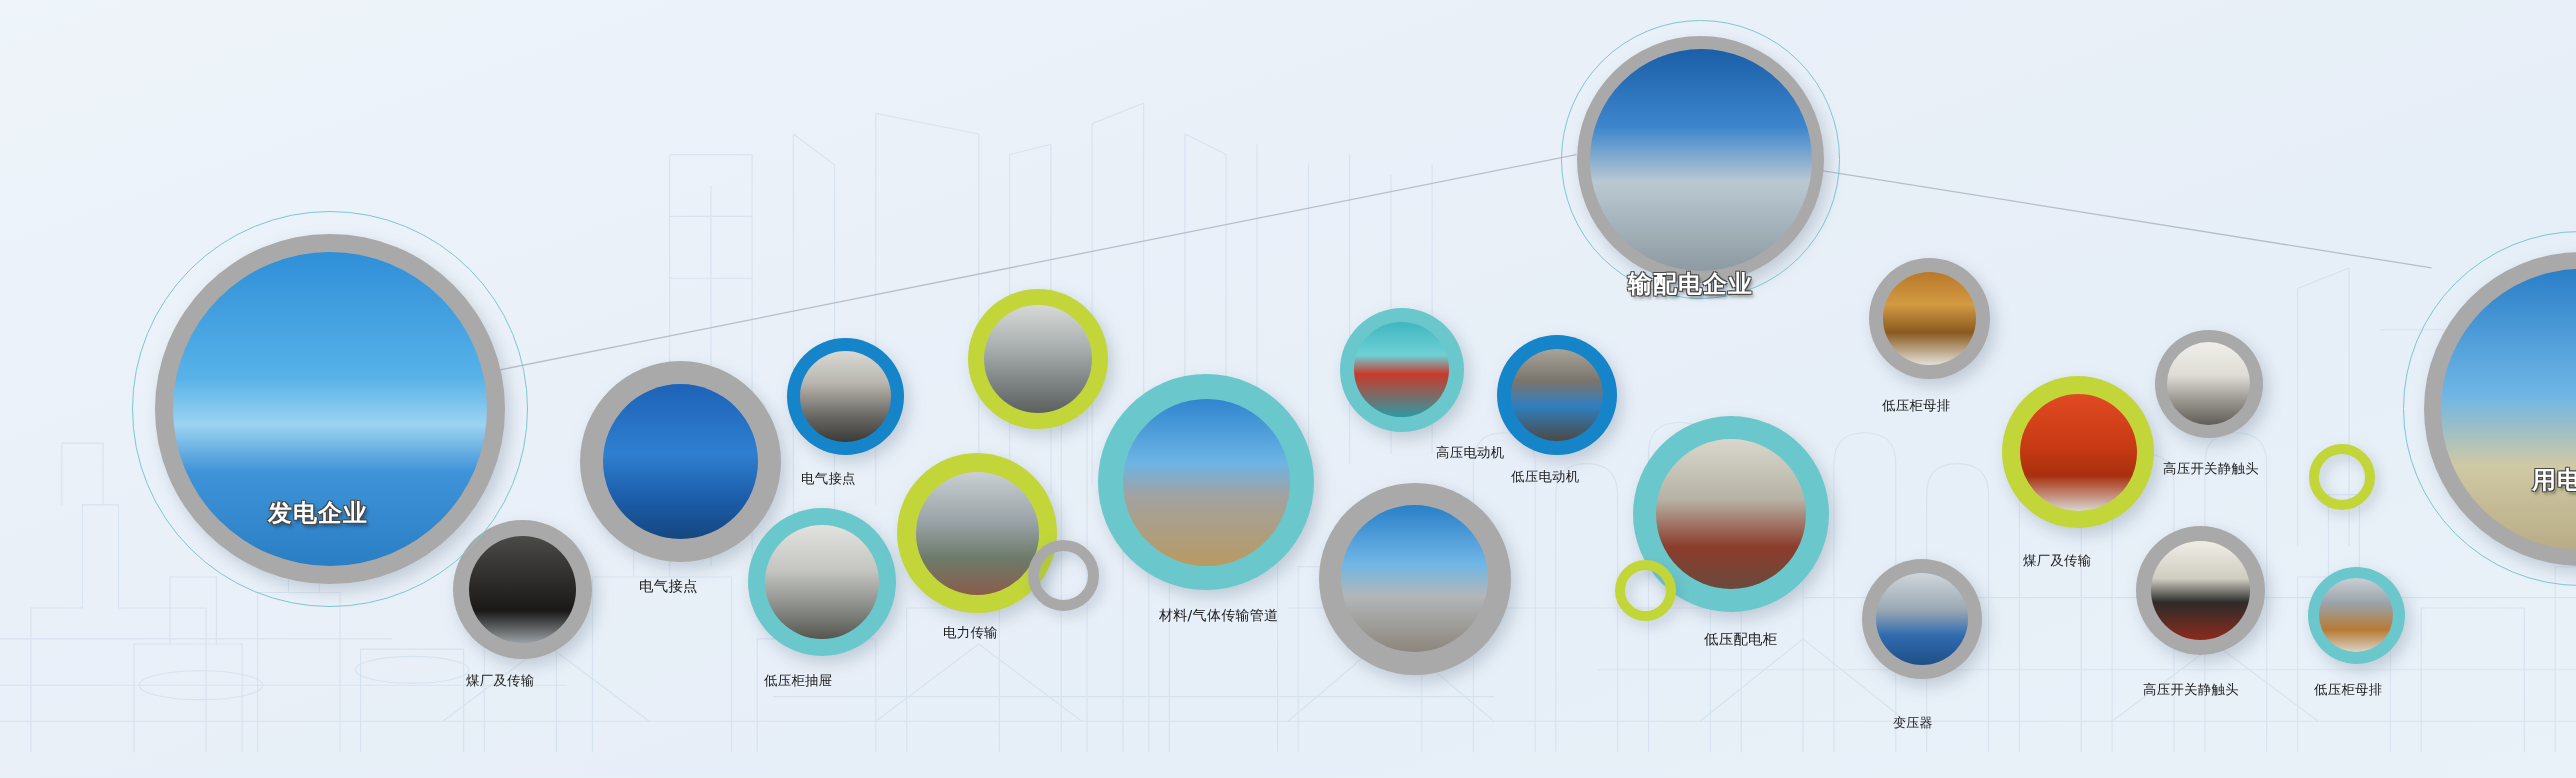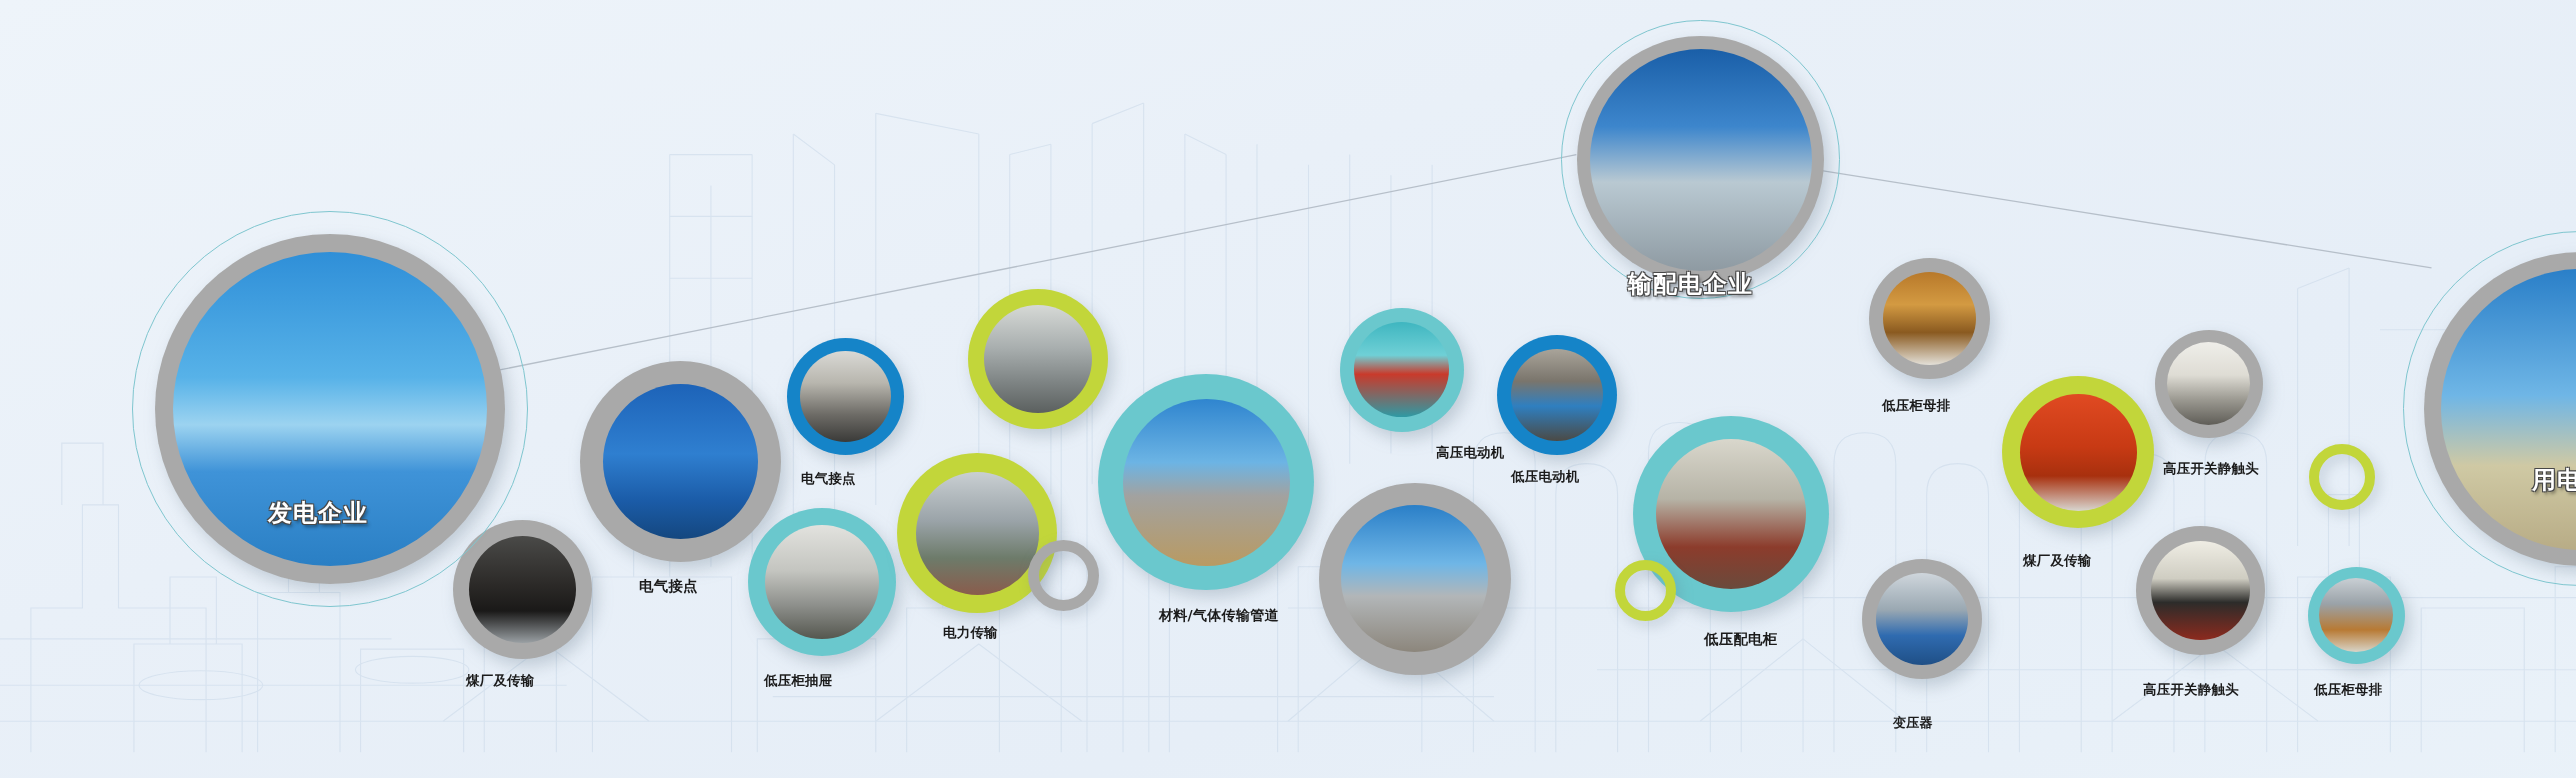--- a/index.html
+++ b/index.html
@@ -39,21 +39,21 @@
     position:absolute;
     border-radius:50%;
     overflow:hidden;
     background-size:cover;
     background-position:center;
   }
   .caption{
     position:absolute;
     white-space:nowrap;
     color:#1b1b1b;
-    font-weight:bold;
+    font-weight:normal;
     letter-spacing:0.3px;
   }
   
   .hero-caption{
     position:absolute;
     white-space:nowrap;
     color:#ffffff;
     font-weight:bold;
     font-size:24px;
     letter-spacing:1px;

